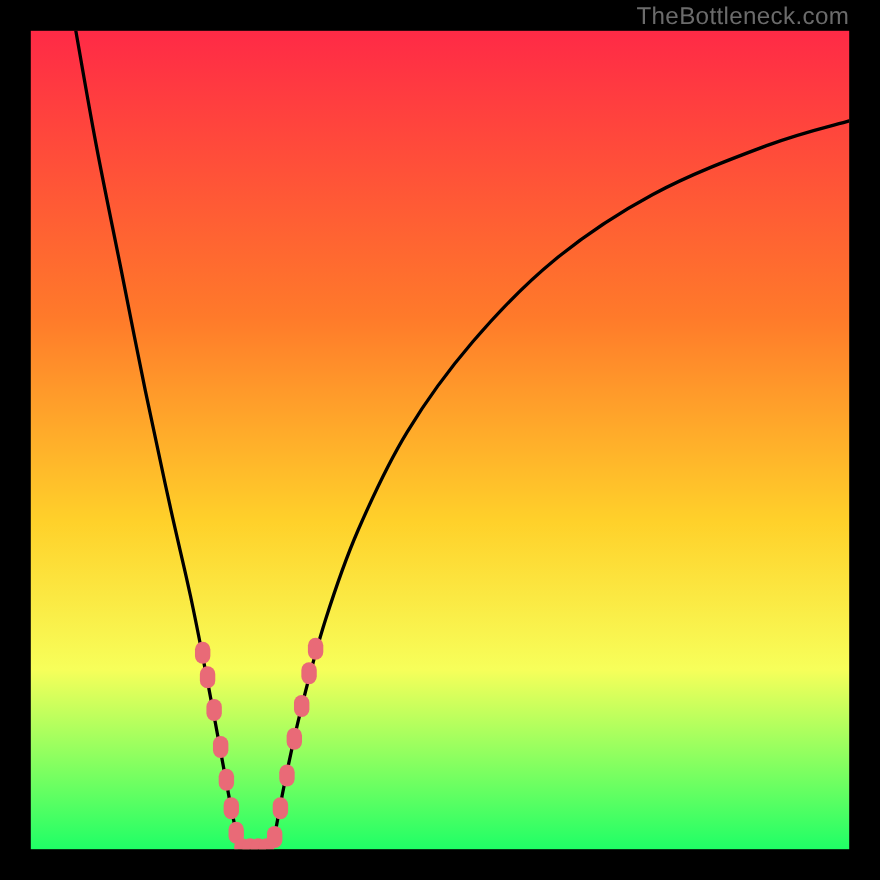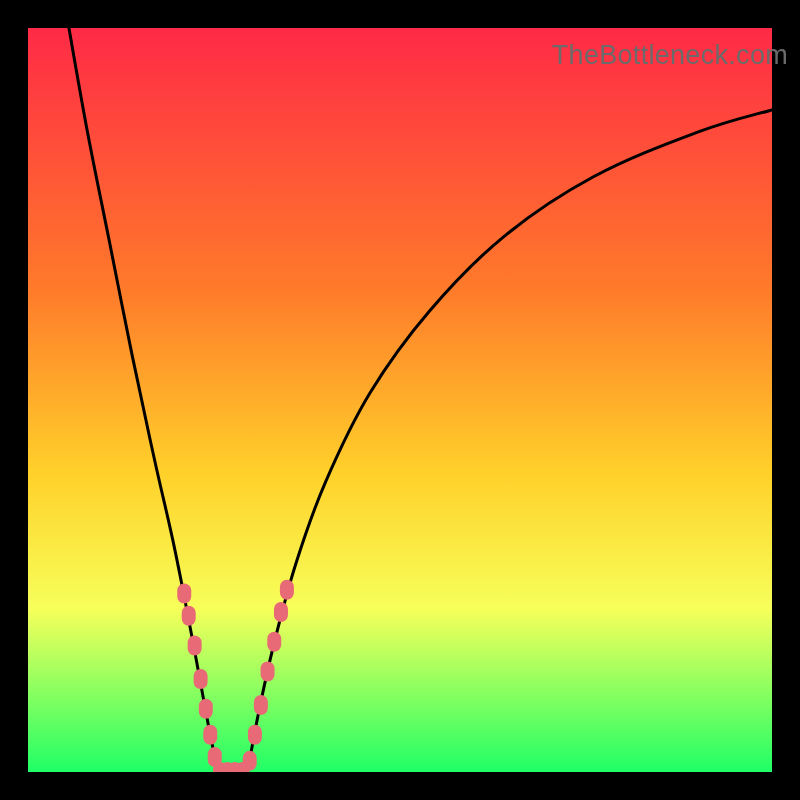--- a/index.html
+++ b/index.html
@@ -23,26 +23,25 @@
       var(--c-top) 0%,
       var(--c-mid1) 35%,
       var(--c-mid2) 60%,
       var(--c-mid3) 78%,
       var(--c-bot) 100%
     );
   }
   .watermark {
     position: absolute;
     top: 2px;
-    right: 12px;
+    right: 28px;
     color: #6b6b6b;
-    font-size: 27px;
+    font-size: 22px;
     letter-spacing: 0.3px;
     user-select: none;
-    margin-top: 38px;
   }
   svg.curve {
     position: absolute;
     inset: 0;
     width: 100%;
     height: 100%;
     pointer-events: none;
   }
 </style>
 </head>

